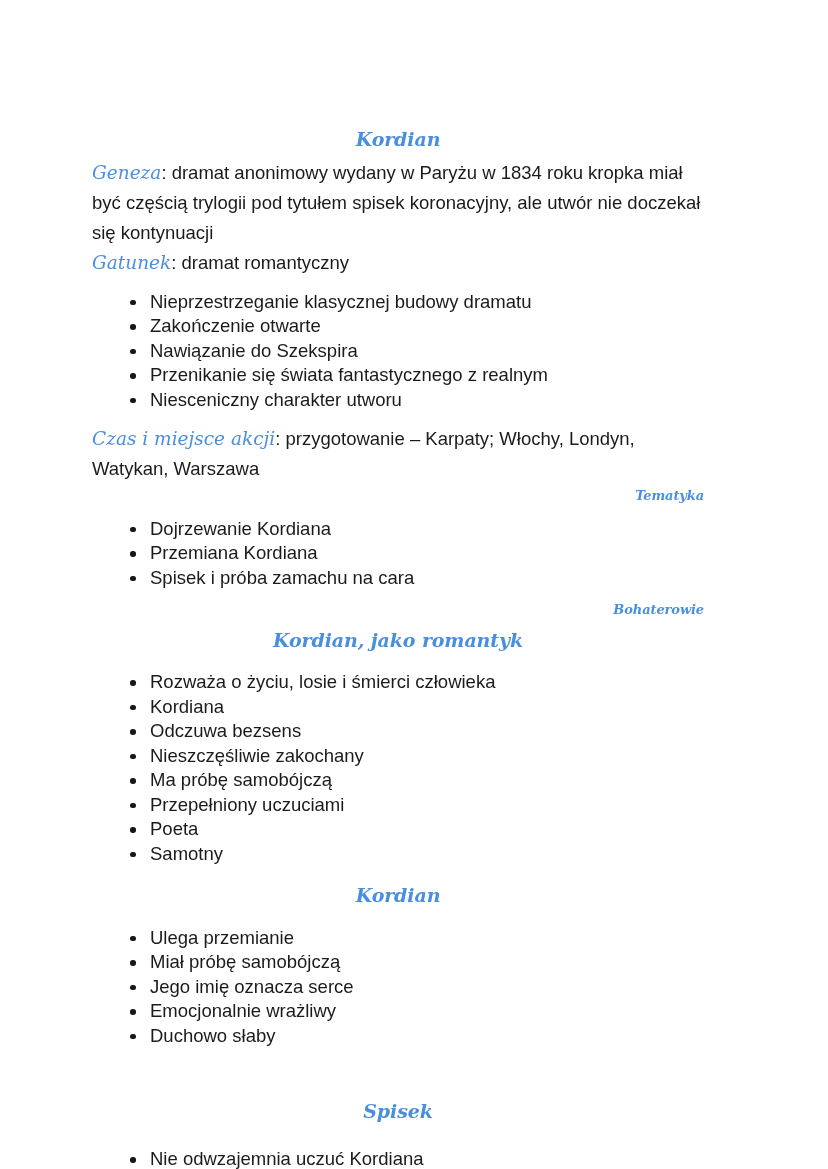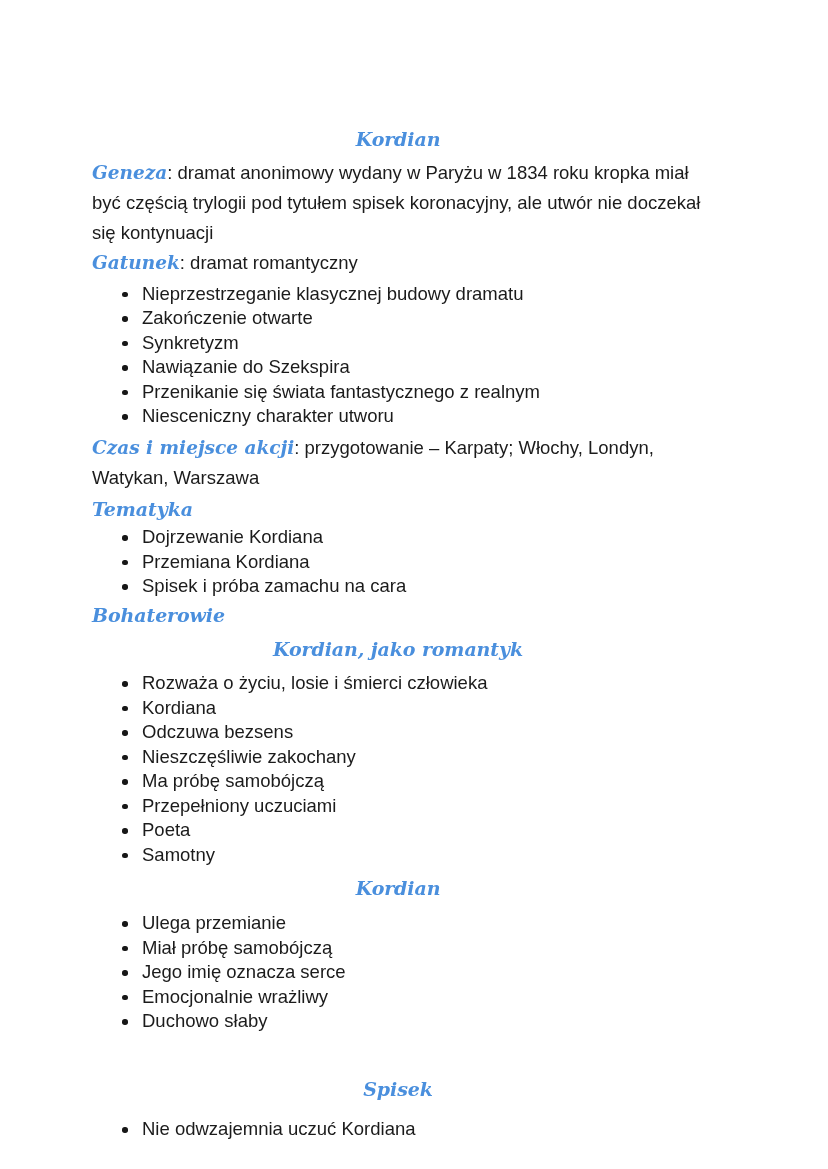--- a/index.html
+++ b/index.html
@@ -43,46 +43,46 @@
   }
 
   .heading-center {
     text-align: center;
     font-size: 19px;
     line-height: 1.25;
     margin: 0 0 6px 0;
   }
 
   .heading-left {
-    text-align: left;
-    font-size: 19px;
+    text-align: right;
+    font-size: 13px;
     line-height: 1.3;
     margin: 0;
   }
 
   
   .para {
     font-size: 18.5px;
     line-height: 30px;
     margin: 0;
     color: #1b1b1b;
     text-align: left;
   }
   .para .lead {
     font-family: "DejaVu Serif", "Liberation Serif", serif;
     font-style: italic;
-    font-weight: bold;
+    font-weight: normal;
     color: #4a8fdd;
     font-size: 18.5px;
   }
 
   
   ul.bullets {
     list-style: none;
-    margin: 0;
+    margin: 8px;
     padding: 0;
   }
   ul.bullets > li {
     position: relative;
     padding-left: 50px;
     font-size: 18.5px;
     line-height: 24px;
     margin: 0 0 0.5px 0;
     color: #1b1b1b;
   }
@@ -113,21 +113,20 @@
 
     <p class="para block"><span class="lead">Geneza</span><span>: </span><span>dramat anonimowy wydany w Paryżu w 1834 roku kropka miał być częścią trylogii pod tytułem spisek koronacyjny, ale utwór nie doczekał się kontynuacji</span></p>
 
     <p class="para block"><span class="lead">Gatunek</span><span>: </span><span>dramat romantyczny</span></p>
 
     <div class="gap-sm"></div>
 
     <ul class="bullets">
       <li>Nieprzestrzeganie klasycznej budowy dramatu</li>
       <li>Zakończenie otwarte</li>
-      <li>Synkretyzm</li>
       <li>Nawiązanie do Szekspira</li>
       <li>Przenikanie się świata fantastycznego z realnym</li>
       <li>Niesceniczny charakter utworu</li>
     </ul>
 
     <div class="gap-sm"></div>
 
     <p class="para block"><span class="lead">Czas i miejsce akcji</span><span>: </span><span>przygotowanie – Karpaty; Włochy, Londyn, Watykan, Warszawa</span></p>
 
     <div class="gap-sm"></div>

